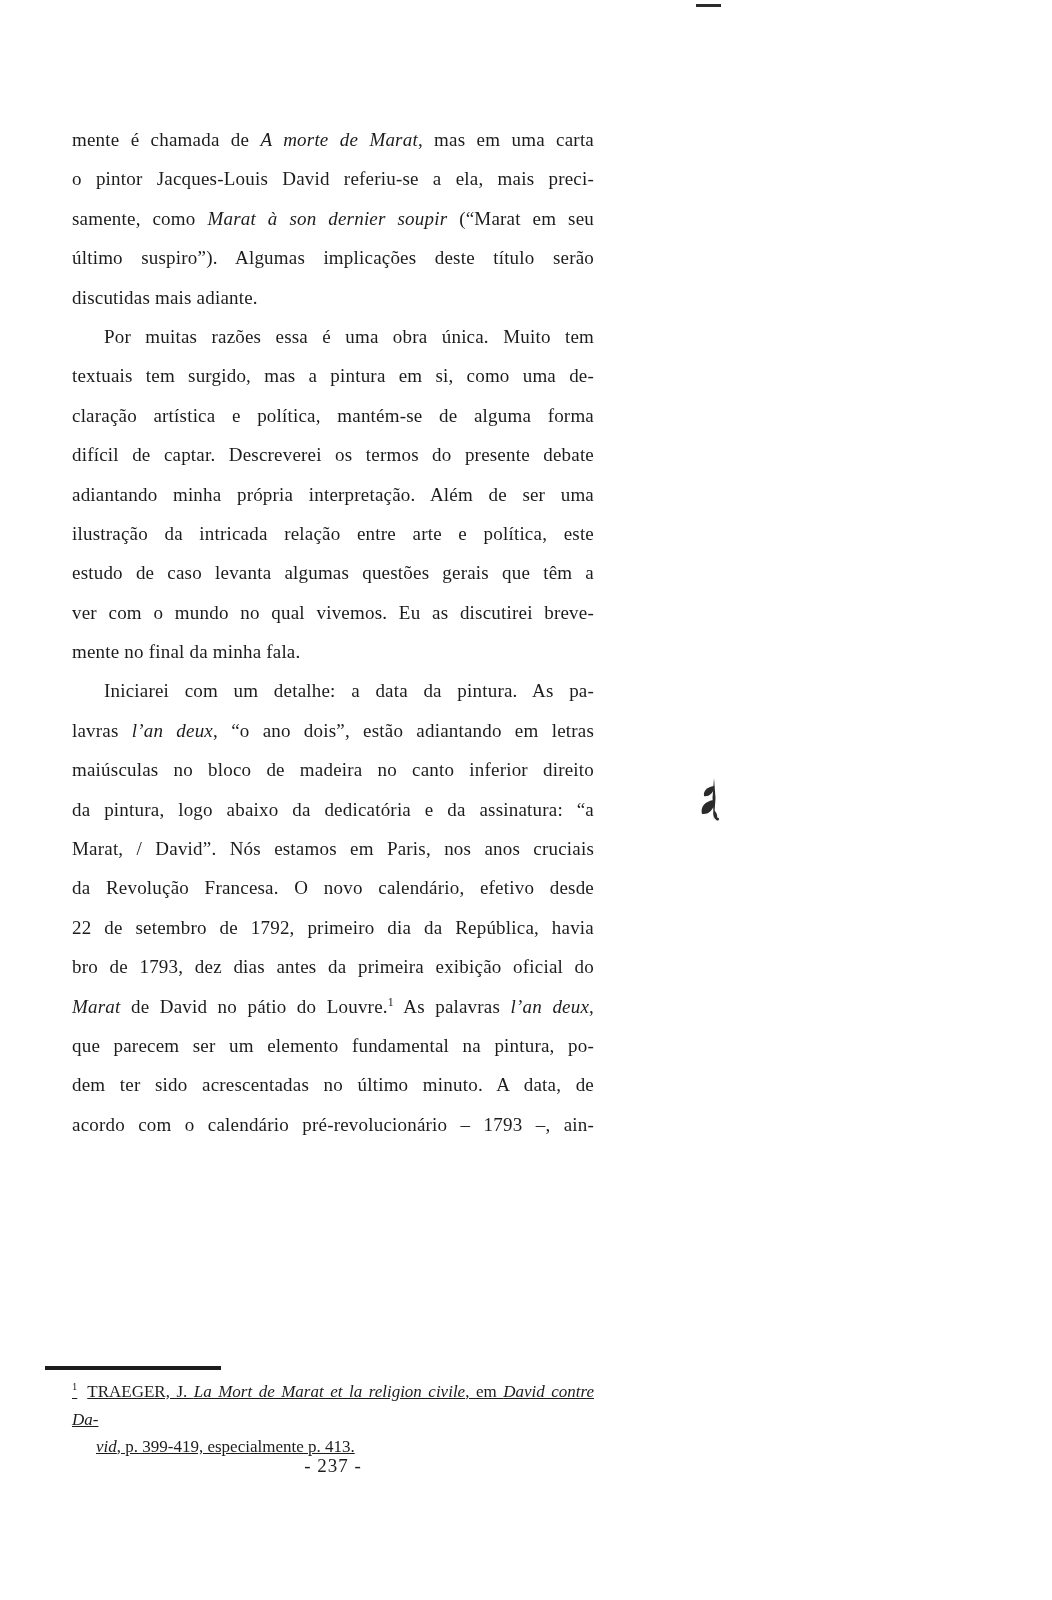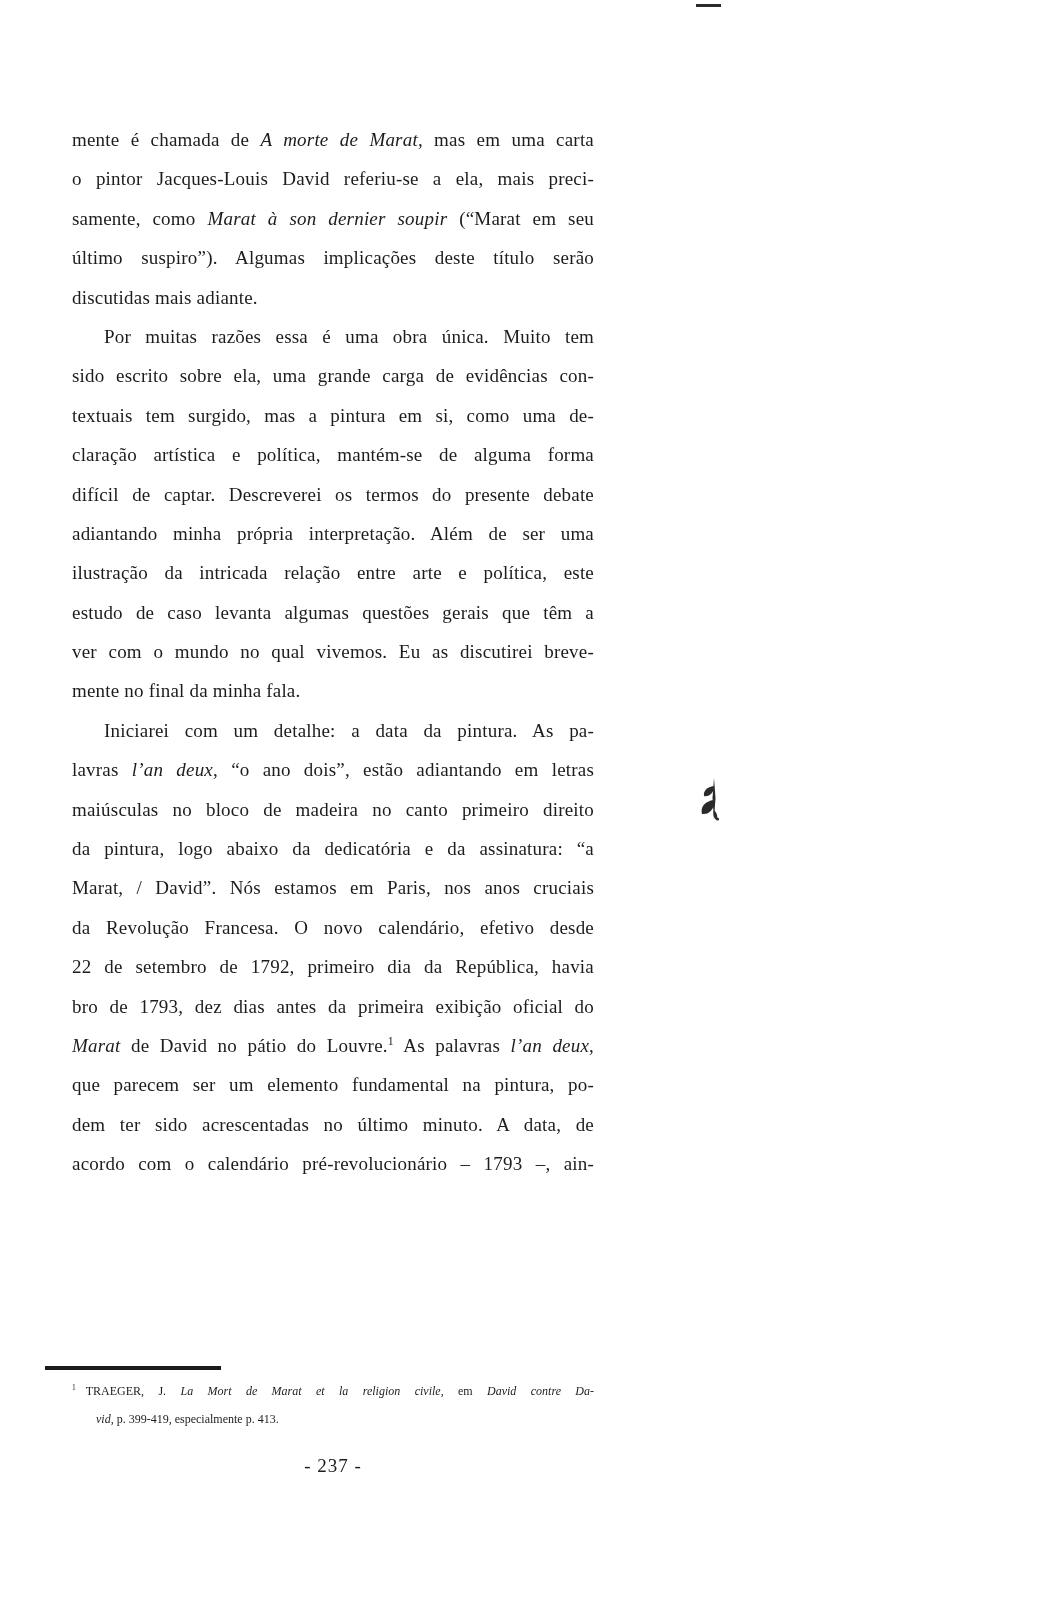--- a/index.html
+++ b/index.html
@@ -34,24 +34,25 @@
     width: 26px; height: 46px;
   }
   .footnote-rule {
     position: absolute; left: 45px; top: 1366px;
     width: 176px; height: 4px; background: #1c1c1c;
   }
   .footnote {
     position: absolute; left: 72px; top: 1378px; width: 522px;
   }
   .fn-line {
-    font-size: 12px;
+    font-size: 17px;
     line-height: 27.5px;
     text-align: justify;
     text-align-last: justify;
+    text-decoration: underline;
   }
   .fn-line.end { text-align-last: left; }
   .fn-line.cont { padding-left: 24px; }
   .fn-line sup { margin-right: 10px; }
   .page-number {
     position: absolute; left: 72px; top: 1455px; width: 522px;
     text-align: center; font-size: 19px; letter-spacing: 1px;
   }
 </style>
 </head>
@@ -59,32 +60,31 @@
 
 <div class="top-mark"></div>
 
 <main class="text-block">
     <div class="line"><span>mente é chamada de </span><span class="it">A morte de Marat</span><span>, mas em uma carta</span></div>
     <div class="line"><span>o pintor Jacques-Louis David referiu-se a ela, mais preci-</span></div>
     <div class="line"><span>samente, como </span><span class="it">Marat à son dernier soupir</span><span> (“Marat em seu</span></div>
     <div class="line"><span>último suspiro”). Algumas implicações deste título serão</span></div>
     <div class="line end"><span>discutidas mais adiante.</span></div>
     <div class="line indent"><span>Por muitas razões essa é uma obra única. Muito tem</span></div>
-    <div class="line"><span>sido escrito sobre ela, uma grande carga de evidências con-</span></div>
     <div class="line"><span>textuais tem surgido, mas a pintura em si, como uma de-</span></div>
     <div class="line"><span>claração artística e política, mantém-se de alguma forma</span></div>
     <div class="line"><span>difícil de captar. Descreverei os termos do presente debate</span></div>
     <div class="line"><span>adiantando minha própria interpretação. Além de ser uma</span></div>
     <div class="line"><span>ilustração da intricada relação entre arte e política, este</span></div>
     <div class="line"><span>estudo de caso levanta algumas questões gerais que têm a</span></div>
     <div class="line"><span>ver com o mundo no qual vivemos. Eu as discutirei breve-</span></div>
     <div class="line end"><span>mente no final da minha fala.</span></div>
     <div class="line indent"><span>Iniciarei com um detalhe: a data da pintura. As pa-</span></div>
     <div class="line"><span>lavras </span><span class="it">l’an deux</span><span>, “o ano dois”, estão adiantando em letras</span></div>
-    <div class="line"><span>maiúsculas no bloco de madeira no canto primeiro direito</span></div>
+    <div class="line"><span>maiúsculas no bloco de madeira no canto inferior direito</span></div>
     <div class="line"><span>da pintura, logo abaixo da dedicatória e da assinatura: “a</span></div>
     <div class="line"><span>Marat, / David”. Nós estamos em Paris, nos anos cruciais</span></div>
     <div class="line"><span>da Revolução Francesa. O novo calendário, efetivo desde</span></div>
     <div class="line"><span>22 de setembro de 1792, primeiro dia da República, havia</span></div>
     <div class="line"><span>bro de 1793, dez dias antes da primeira exibição oficial do</span></div>
     <div class="line"><span class="it">Marat</span><span> de David no pátio do Louvre.</span><sup>1</sup><span> As palavras </span><span class="it">l’an deux</span><span>,</span></div>
     <div class="line"><span>que parecem ser um elemento fundamental na pintura, po-</span></div>
     <div class="line"><span>dem ter sido acrescentadas no último minuto. A data, de</span></div>
     <div class="line"><span>acordo com o calendário pré-revolucionário – 1793 –, ain-</span></div>
   </main>

